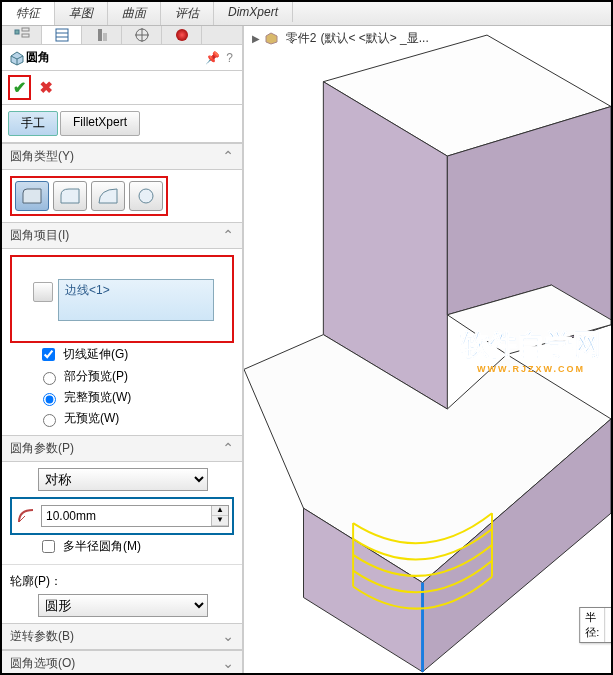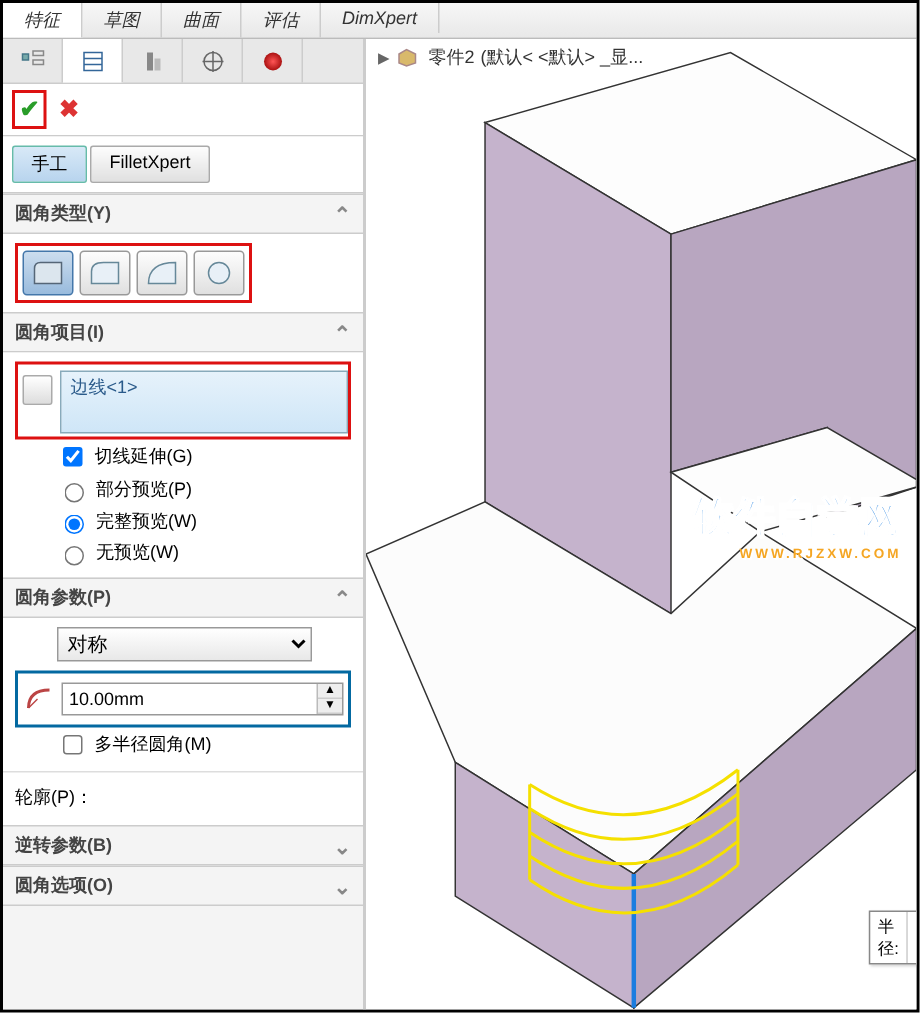--- a/index.html
+++ b/index.html
@@ -87,26 +87,25 @@
   .btn {
     padding: 3px 12px;
     background: linear-gradient(#fdfdfd,#e0e0e0);
     border: 1px solid #aaa;
     border-radius: 2px;
     cursor: pointer;
   }
   .btn.active { background: linear-gradient(#d8e9f7,#b8d4ee); border-color: #6ba; }
   .section-hdr {
     display: flex;
-    align-items: center;
     padding: 4px 8px;
     background: #f4f4f4;
     border-top: 1px solid #ccc;
     border-bottom: 1px solid #ccc;
-    font-weight: bold;
+    font-weight: normal;
     color: #444;
     cursor: pointer;
   }
   .section-hdr .chev { margin-left: auto; color: #888; font-size: 14px; }
   .section-body { background: #fff; padding: 6px 8px; }
   .type-icons { display: flex; gap: 4px; border: 2px solid #d11; padding: 3px; width: fit-content; }
   .type-icon {
     width: 34px; height: 30px;
     background: linear-gradient(#fdfdfd,#e0e0e0);
     border: 1px solid #999;
@@ -126,21 +125,21 @@
   }
   .sel-list::before {
     content: '';
     position: absolute;
     left: -26px; top: 2px;
     width: 18px; height: 18px;
     border: 1px solid #aaa;
     background: linear-gradient(#fff,#ddd);
     border-radius: 2px;
   }
-  .items-red-box { border: 2px solid #d11; padding: 0; }
+  .items-red-box { border: 2px solid #d11; padding: 18px; }
   .chk-row, .rad-row {
     display: flex; align-items: center; gap: 5px;
     padding: 2px 0 2px 28px;
   }
   .param-row { display: flex; align-items: center; gap: 4px; padding: 3px 0; }
   .param-row .pic { width: 22px; height: 20px; display: inline-block; }
   .spinner {
     flex: 1; display: flex;
     border: 1px solid #999;
     background: #fff;
@@ -168,21 +167,21 @@
   }
   .crumb {
     position: absolute; top: 4px; left: 8px;
     display: flex; align-items: center; gap: 4px;
     font-size: 12px; color: #333;
   }
   .crumb .tri { color: #666; font-size: 10px; }
   .watermark {
     position: absolute;
     top: 300px; right: 10px;
-    text-align: right;
+    text-align: center;
     pointer-events: none;
   }
   .watermark .cn {
     font-size: 28px; font-weight: bold;
     color: #1a7de0;
     -webkit-text-stroke: 1px #fff;
     text-shadow: 1px 1px 0 #fff, -1px -1px 0 #fff;
   }
   .watermark .en {
     font-size: 9px; letter-spacing: 2px;
@@ -257,20 +256,31 @@
             <defs>
               <radialGradient id="g">
                 <stop offset="0%" stop-color="#f55"></stop>
                 <stop offset="100%" stop-color="#a11"></stop>
               </radialGradient>
             </defs>
           </svg>
       </div>
     </div>
 
+    <div class="feature-header">
+      <span class="cube-icon">
+        <svg width="18" height="16">
+            <path d="M3 12 L3 6 L9 2 L15 6 L15 12 L9 15 Z" fill="#b8d4e8" stroke="#478"></path>
+            <path d="M3 6 L9 9 L15 6 M9 9 L9 15" fill="none" stroke="#478"></path>
+          </svg>
+      </span>
+      <span class="title">圆角</span>
+      <span class="help">📌</span>
+      <span class="help">?</span>
+    </div>
 
     <div class="ok-cancel">
       <span class="red-box">
         <span class="check">✔</span>
       </span>
       <span class="xmark">✖</span>
     </div>
 
     <div class="btn-row">
       <span class="btn active">手工</span>
@@ -361,20 +371,23 @@
         </div>
       </div>
       <div class="chk-row">
         <input type="checkbox" style="">
         <span>多半径圆角(M)</span>
       </div>
     </div>
 
     <div class="section-body" style="border-top:1px solid #ddd">
       <div style="padding:2px 0 4px 0">轮廓(P)：</div>
+      <select class="combo">
+        <option>圆形</option>
+      </select>
     </div>
 
     <div class="section-hdr">
       <span>逆转参数(B)</span>
       <span class="chev">⌄</span>
     </div>
 
     <div class="section-hdr">
       <span>圆角选项(O)</span>
       <span class="chev">⌄</span>

